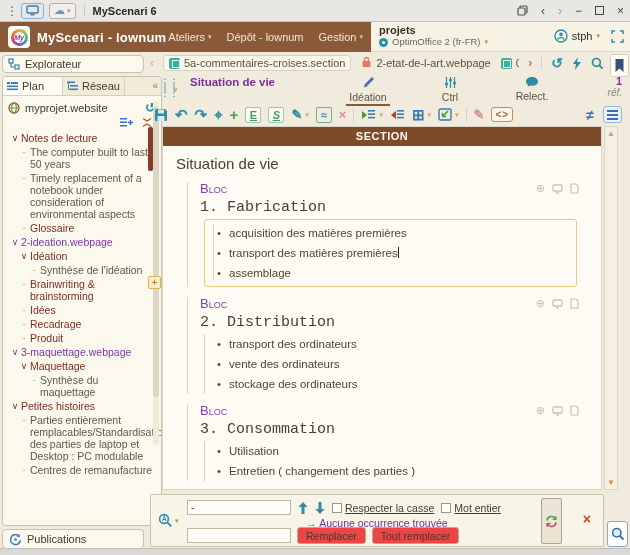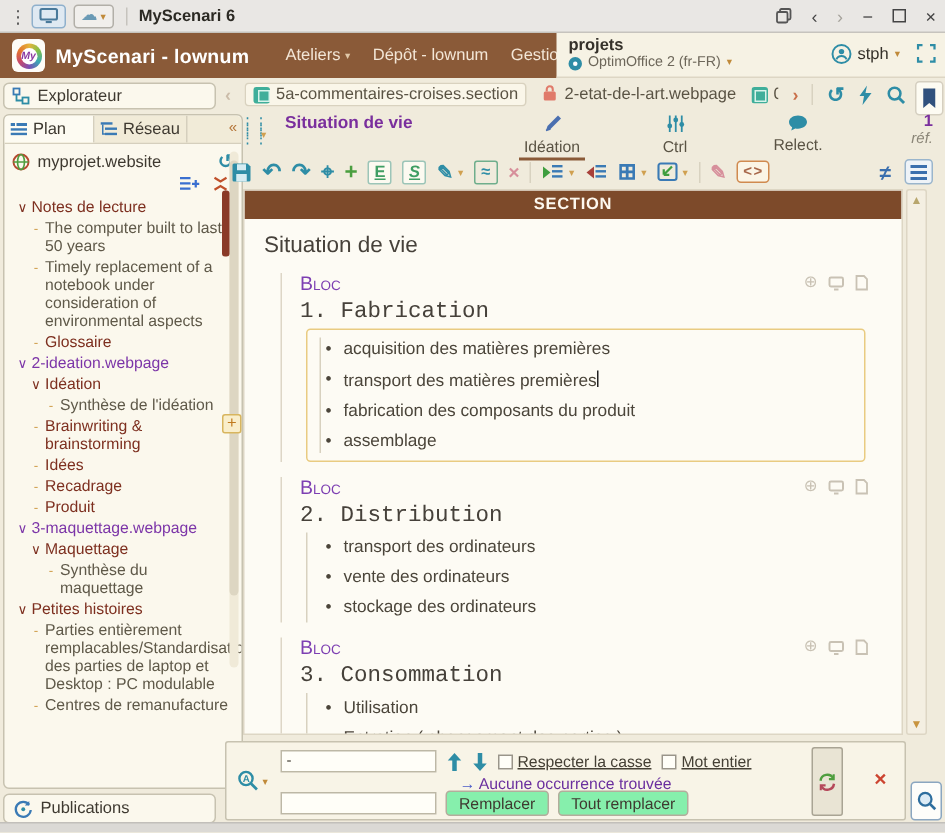--- a/index.html
+++ b/index.html
@@ -18,21 +18,21 @@
   .tb-title { font-size:11px; font-weight:bold; color:#2b2923; }
   .tb-right { margin-left:auto; display:flex; align-items:center; gap:13px; font-size:12px; color:#444; }
   .tb-right .dim { color:#a5a29b; }
   .winbox { display:inline-block; width:9px; height:9px; border:1.5px solid #444; }
 
   
   .appheader { left:0; top:22px; width:630px; height:30px; background:#8a5a38; display:flex; align-items:center; padding-left:8px; }
   .logo { width:22px; height:22px; background:#fdfcf8; border-radius:4px; display:flex; align-items:center; justify-content:center; margin-right:7px; }
   .logo-ring { width:17px; height:17px; border-radius:50%; background:conic-gradient(#e4b43a,#7ec04a,#3aa9b5,#7a4fb5,#c84a6a,#e4742e,#e4b43a); display:flex; align-items:center; justify-content:center; }
   .logo-core { width:11px; height:11px; border-radius:50%; background:#fff; color:#8a3aa0; font-size:7px; font-style:italic; font-weight:bold; text-align:center; line-height:11px; }
-  .apptitle { color:#fff; font-size:13px; font-weight:bold; margin-right:24px; letter-spacing:.2px; }
+  .apptitle { color:#fff; font-size:13px; font-weight:bold; margin-right:2px; letter-spacing:.2px; }
   .menubar { display:flex; align-items:center; gap:15px; }
   .menu-item { color:#f3e6d6; font-size:11px; display:inline-flex; align-items:center; gap:3px; cursor:default; }
   .menu-item .mcaret { font-size:7px; color:#e0c8a8; }
   .hdr-collapse { color:#f3e6d6; font-size:12px; margin-left:12px; }
 
   .projpanel { left:371px; top:22px; width:259px; height:30px; background:#f6f2e4; border-bottom:1px solid #ddd6c4; padding:2px 6px 0 8px; }
   .proj-title { font-size:11px; font-weight:bold; color:#35312a; line-height:12px; }
   .proj-ws { display:flex; align-items:center; gap:4px; font-size:9.5px; color:#6d675a; line-height:12px; }
   .ws-dot { width:9px; height:9px; border-radius:50%; background:#2e8da6; display:inline-block; position:relative; }
   .ws-dot::after { content:""; position:absolute; left:3px; top:3px; width:3px; height:3px; border-radius:50%; background:#fff; }
@@ -130,21 +130,21 @@
   
   .searchpanel { left:150px; top:494px; width:454px; height:53px; background:#f8f4e7; border:1px solid #c7c2b0; border-radius:2px; }
   .s-icon { position:absolute; left:7px; top:18px; display:flex; align-items:center; gap:2px; }
   .srow1 { position:absolute; left:36px; top:5px; display:flex; align-items:center; gap:7px; }
   .sinput { width:104px; height:15px; border:1px solid #bdb8a6; background:#fffef8; font-size:10px; padding:0 3px; color:#3e3930; font-family:"Liberation Sans",sans-serif; }
   .chk { display:flex; align-items:center; gap:3px; font-size:10.5px; color:#454035;text-decoration:underline; }
   .chkbox { width:10px; height:10px; border:1px solid #9a958a; background:#fffef8; display:inline-block; }
   .sstatus { position:absolute; left:0; top:22px; width:100%; text-align:center; font-size:10.5px; color:#6a2f9e; }
   .sstatus .sarrow { color:#4a5ac8; }
   .srow2 { position:absolute; left:36px; top:32px; display:flex; align-items:center; gap:6px; }
-  .sbtn { font-size:10.5px; color:#3f3a30; background:#86efac; border:1px solid #b3ad9c; border-radius:3px; padding:1px 8px; height:17px; font-family:"Liberation Sans",sans-serif; }
+  .sbtn { font-size:10.5px; color:#3f3a30; background:#ef4444; border:1px solid #b3ad9c; border-radius:3px; padding:1px 8px; height:17px; font-family:"Liberation Sans",sans-serif; }
   .stoggle { position:absolute; right:41px; top:3px; width:21px; height:46px; background:#e9e4d4; border:1px solid #a9a494; border-radius:2px; display:flex; align-items:center; justify-content:center; }
   .sclose { position:absolute; right:12px; top:17px; color:#cc4430; font-size:14px; font-weight:bold; line-height:1; }
   .zoombtn { left:607px; top:521px; width:21px; height:26px; background:#fdfdfa; border:1px solid #8aa6c0; border-radius:3px; display:flex; align-items:center; justify-content:center; }
   .winfooter { left:0; top:548px; width:630px; height:7px; background:#dbd9d5; border-top:1px solid #c2bfba; }
 </style>
 </head>
 <body>
 
 <div class="abs titlebar">
   <span class="tb-kebab">⋮</span>
@@ -495,21 +495,20 @@
             </svg>
             <svg class="bi" width="9" height="11" viewBox="0 0 9 11">
               <path d="M1 1h5l2 2v7H1z" fill="none" stroke="#c9c2b4" stroke-width="1.2"></path>
             </svg>
           </span>
         </div>
         <div class="blochd">1. Fabrication</div>
         <ul class="bloclist boxed">
           <li class="blocitem">acquisition des matières premières</li>
           <li class="blocitem">transport des matières premières<span class="textcursor"></span></li>
-          <li class="blocitem">fabrication des composants du produit</li>
           <li class="blocitem">assemblage</li>
         </ul>
       </div>
       <div class="bloc">
         <div class="blochead">
           <span class="bloctag">Bloc</span>
           <span class="blocicons">
             <span class="bi">⊕</span>
             <svg class="bi" width="11" height="10" viewBox="0 0 11 10">
               <rect x="1" y="1" width="9" height="6" rx="1" fill="none" stroke="#c9c2b4" stroke-width="1.3"></rect>

